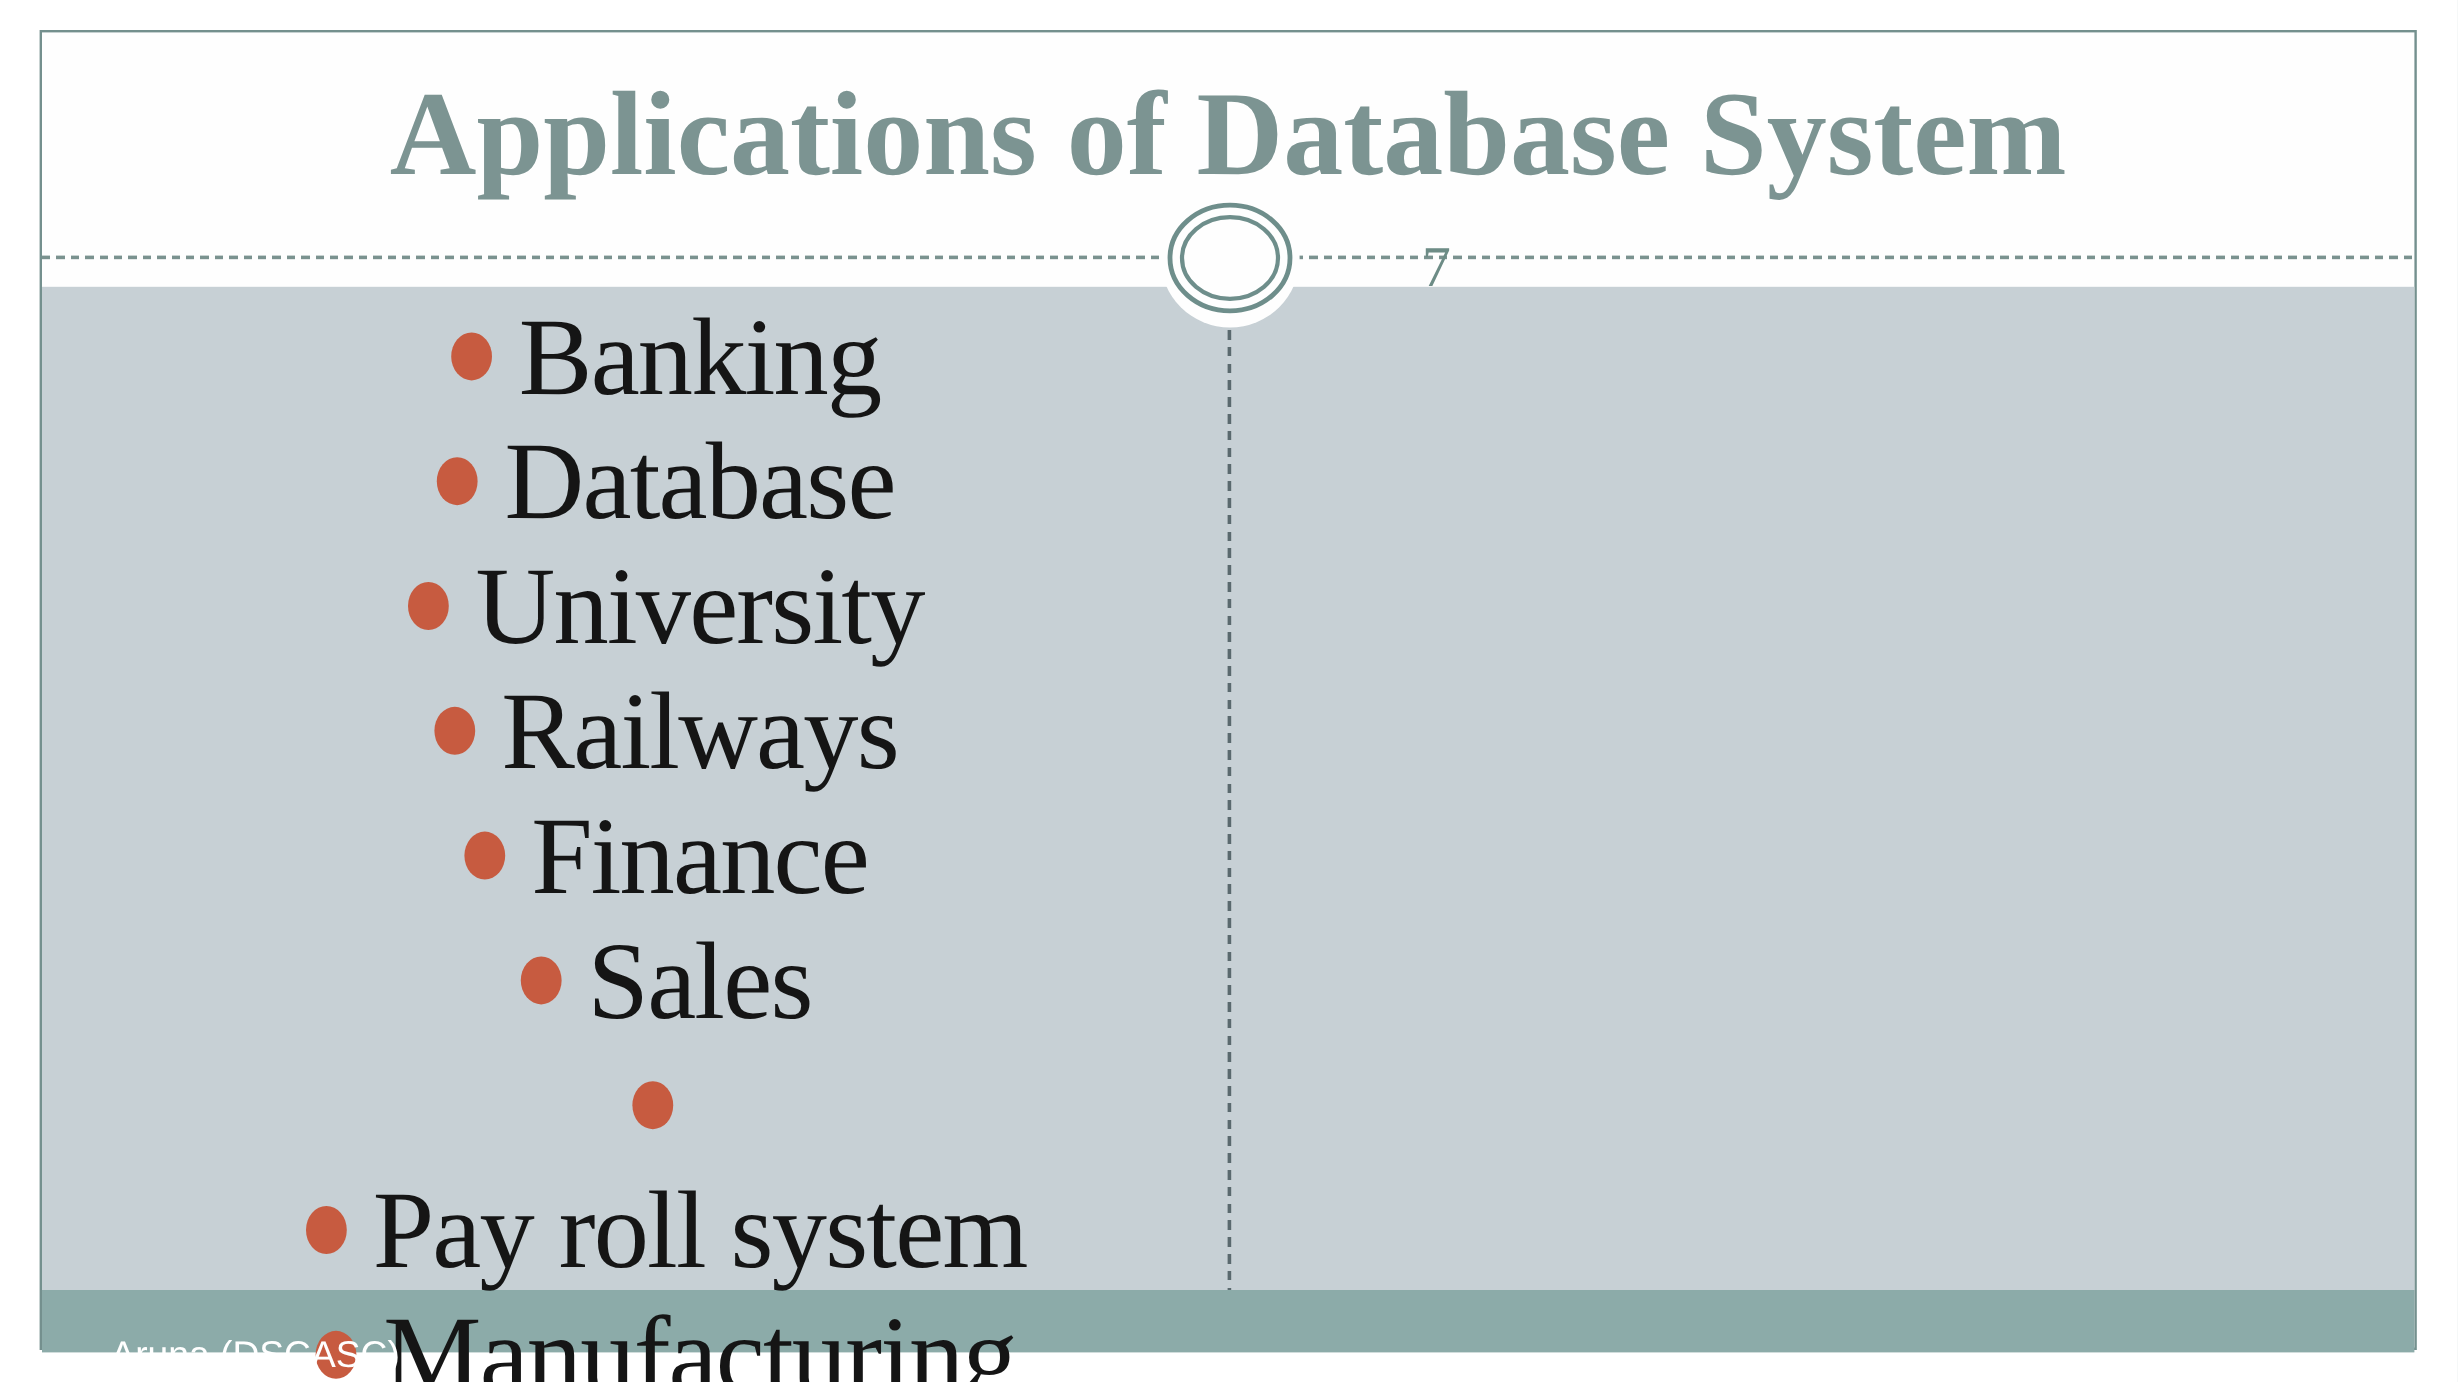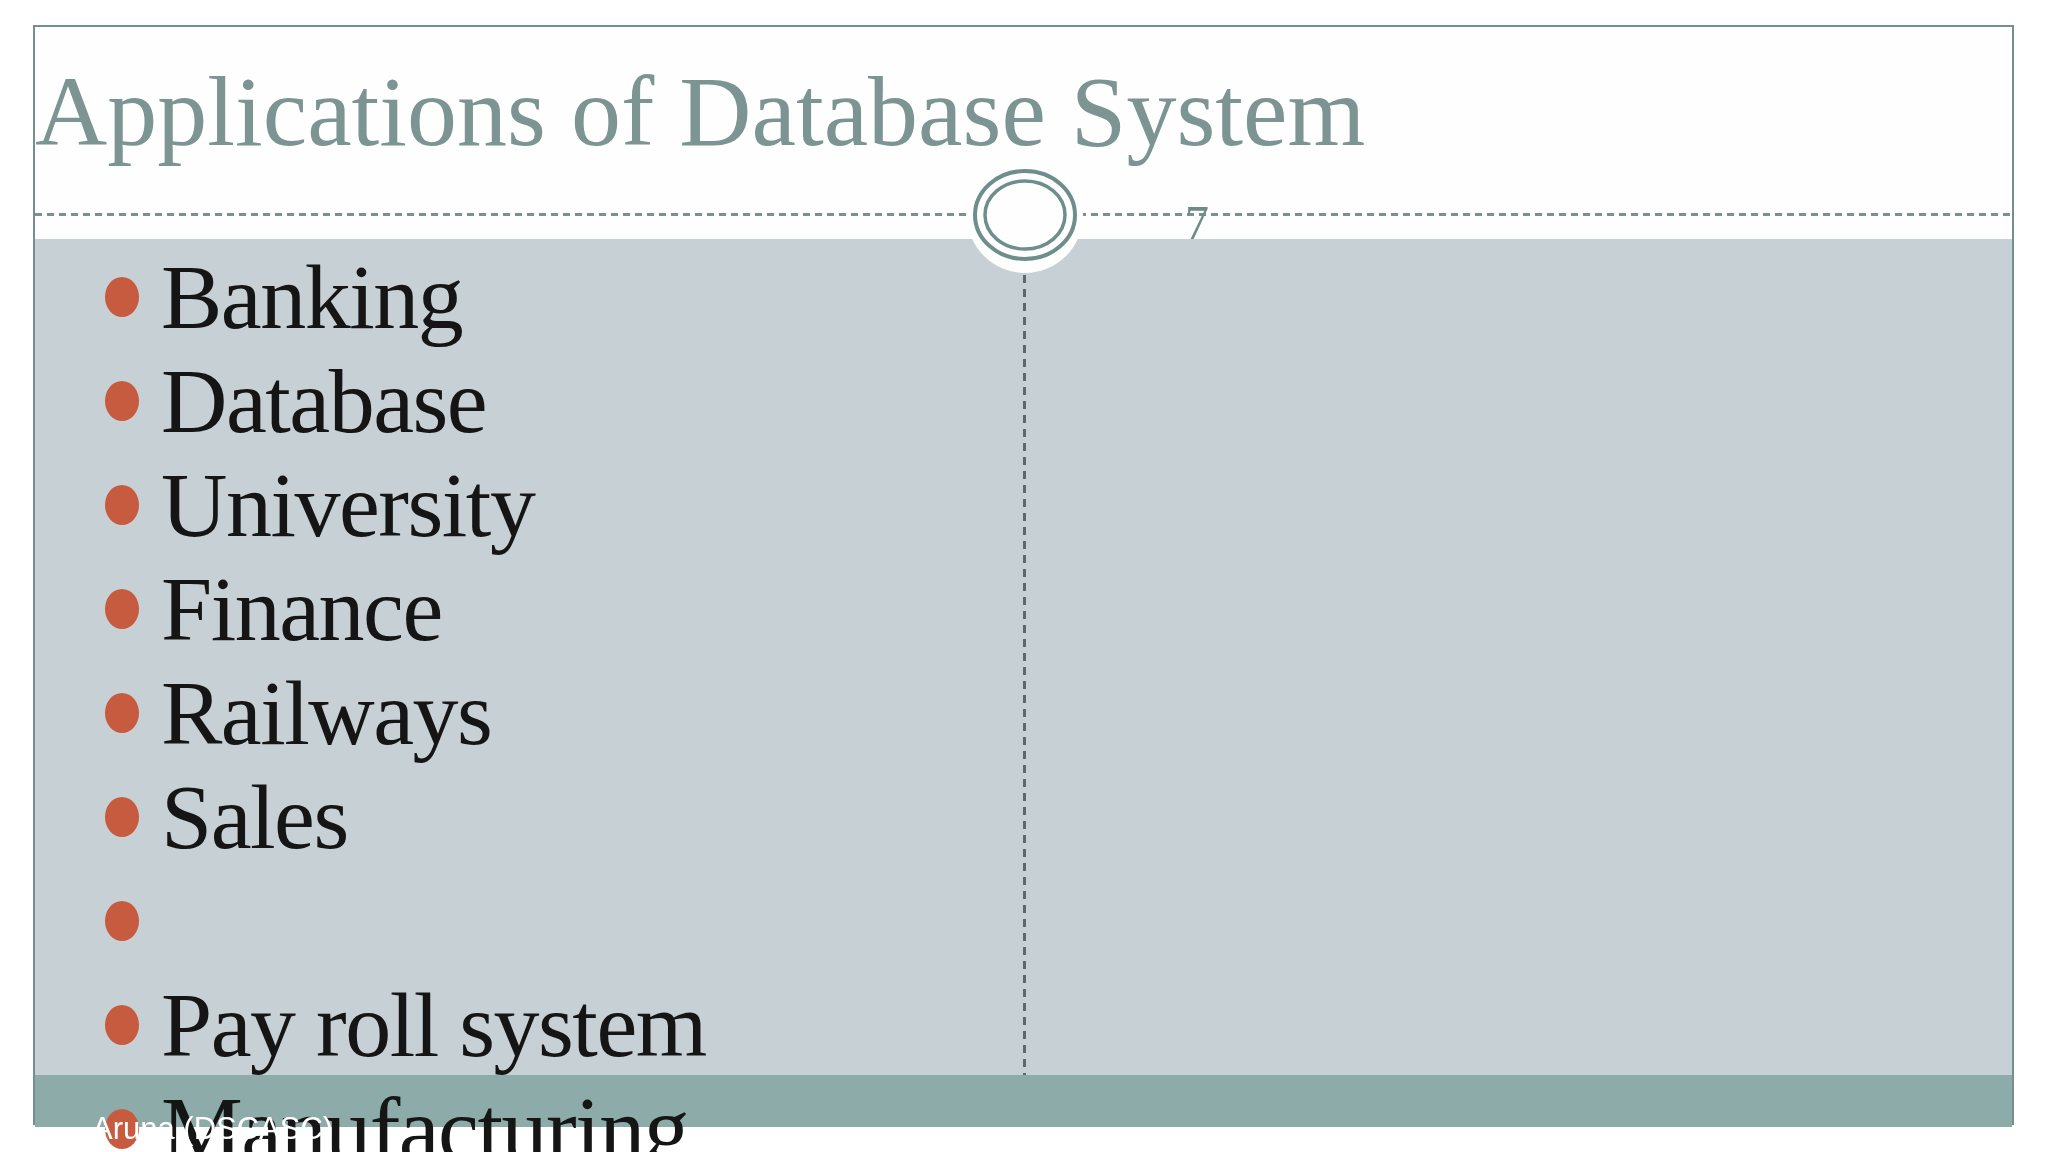--- a/index.html
+++ b/index.html
@@ -33,23 +33,24 @@
     position: absolute;
     left: 0; top: 212px;
     width: 100%; height: 836px;
     background: var(--content-bg);
     z-index: 0;
   }
   .page-title {
     position: absolute;
     left: 0; top: 10px;
     width: 100%;
+    text-align: center;
     font-size: 100px;
     line-height: 150px;
-    font-weight: normal;
+    font-weight: bold;
     color: var(--title);
     letter-spacing: 0px;
     z-index: 1;
   }
   .h-dashed {
     position: absolute;
     left: 0; top: 186px;
     width: 100%; height: 3px;
     background: repeating-linear-gradient(90deg, var(--hline) 0 7px, transparent 7px 12px);
     z-index: 1;
@@ -79,20 +80,21 @@
     left: 70px; top: 218px;
     width: 900px;
     list-style: none;
     z-index: 4;
   }
   .bullet-list li {
     height: 104px;
     display: flex;
     align-items: center;
     white-space: nowrap;
+    justify-content: center;
   }
   .bullet-dot {
     flex: 0 0 auto;
     width: 34px; height: 40px;
     border-radius: 50%;
     background: var(--bullet);
     margin-right: 22px;
   }
   .bullet-label {
     font-size: 92px;
@@ -146,25 +148,25 @@
     <li>
       <span class="bullet-dot"></span>
       <span class="bullet-label">Database</span>
     </li>
     <li>
       <span class="bullet-dot"></span>
       <span class="bullet-label">University</span>
     </li>
     <li>
       <span class="bullet-dot"></span>
-      <span class="bullet-label">Finance</span>
+      <span class="bullet-label">Railways</span>
     </li>
     <li>
       <span class="bullet-dot"></span>
-      <span class="bullet-label">Railways</span>
+      <span class="bullet-label">Finance</span>
     </li>
     <li>
       <span class="bullet-dot"></span>
       <span class="bullet-label">Sales</span>
     </li>
     <li>
       <span class="bullet-dot"></span>
     </li>
     <li>
       <span class="bullet-dot"></span>

